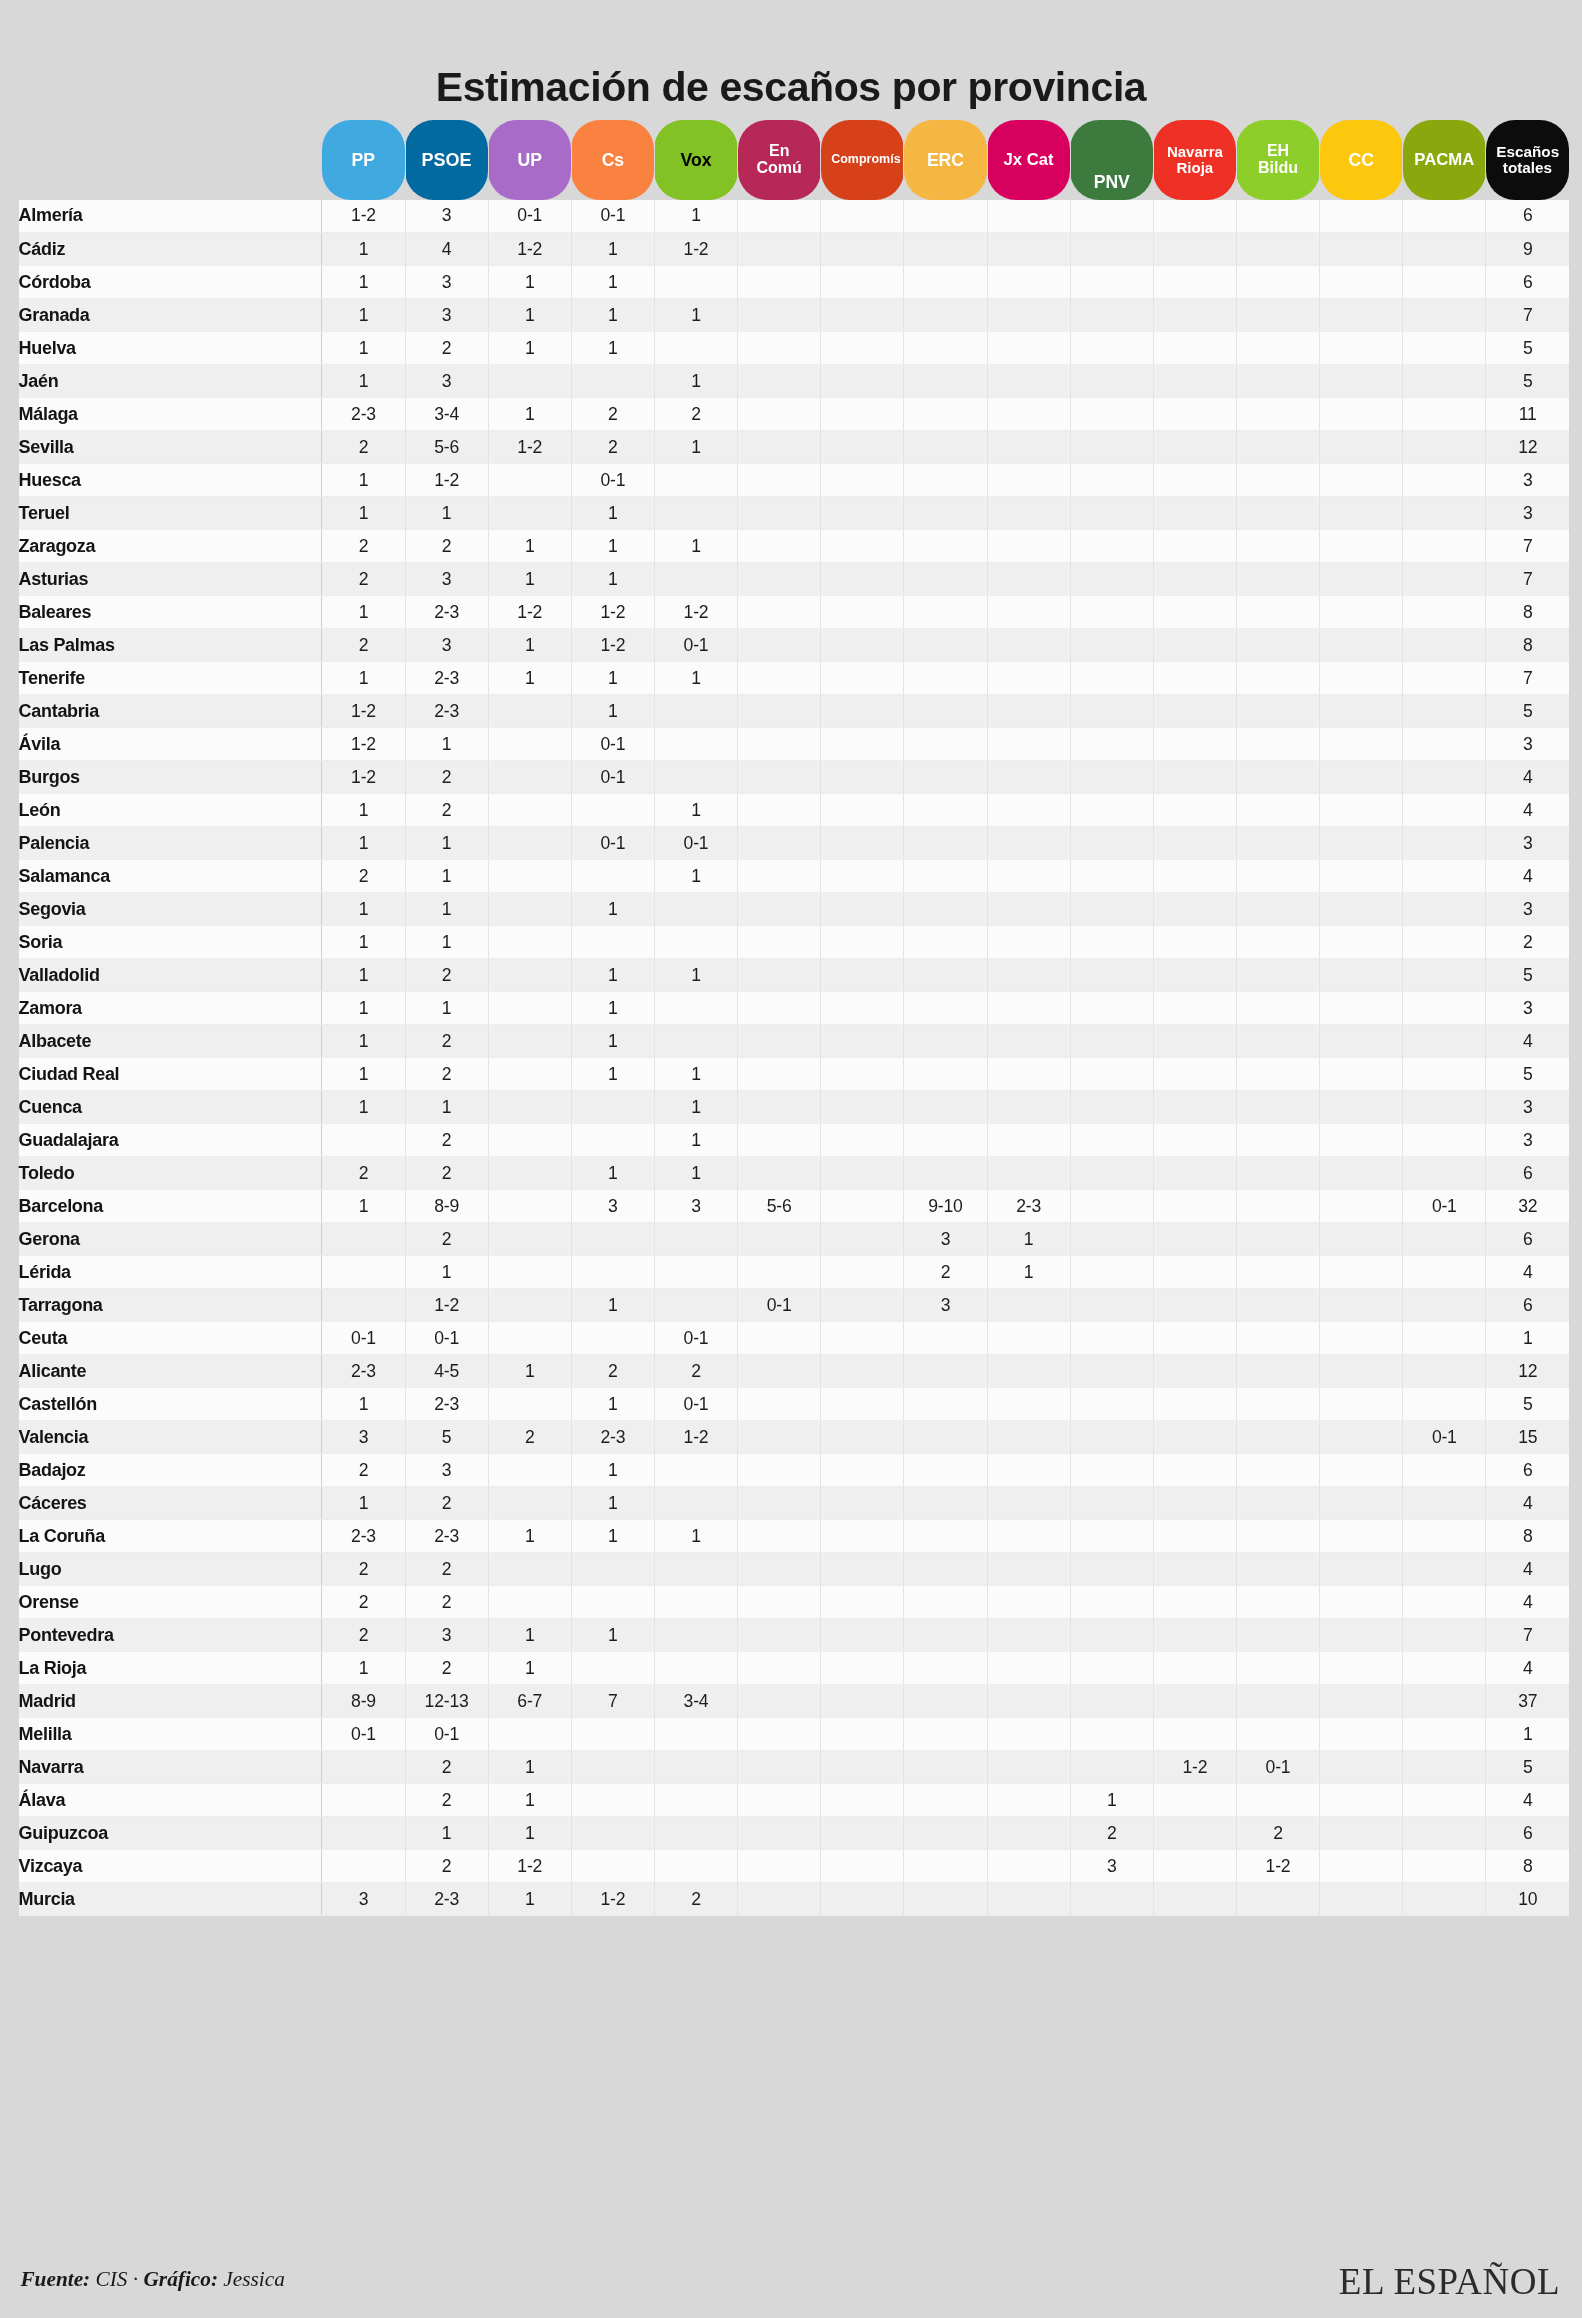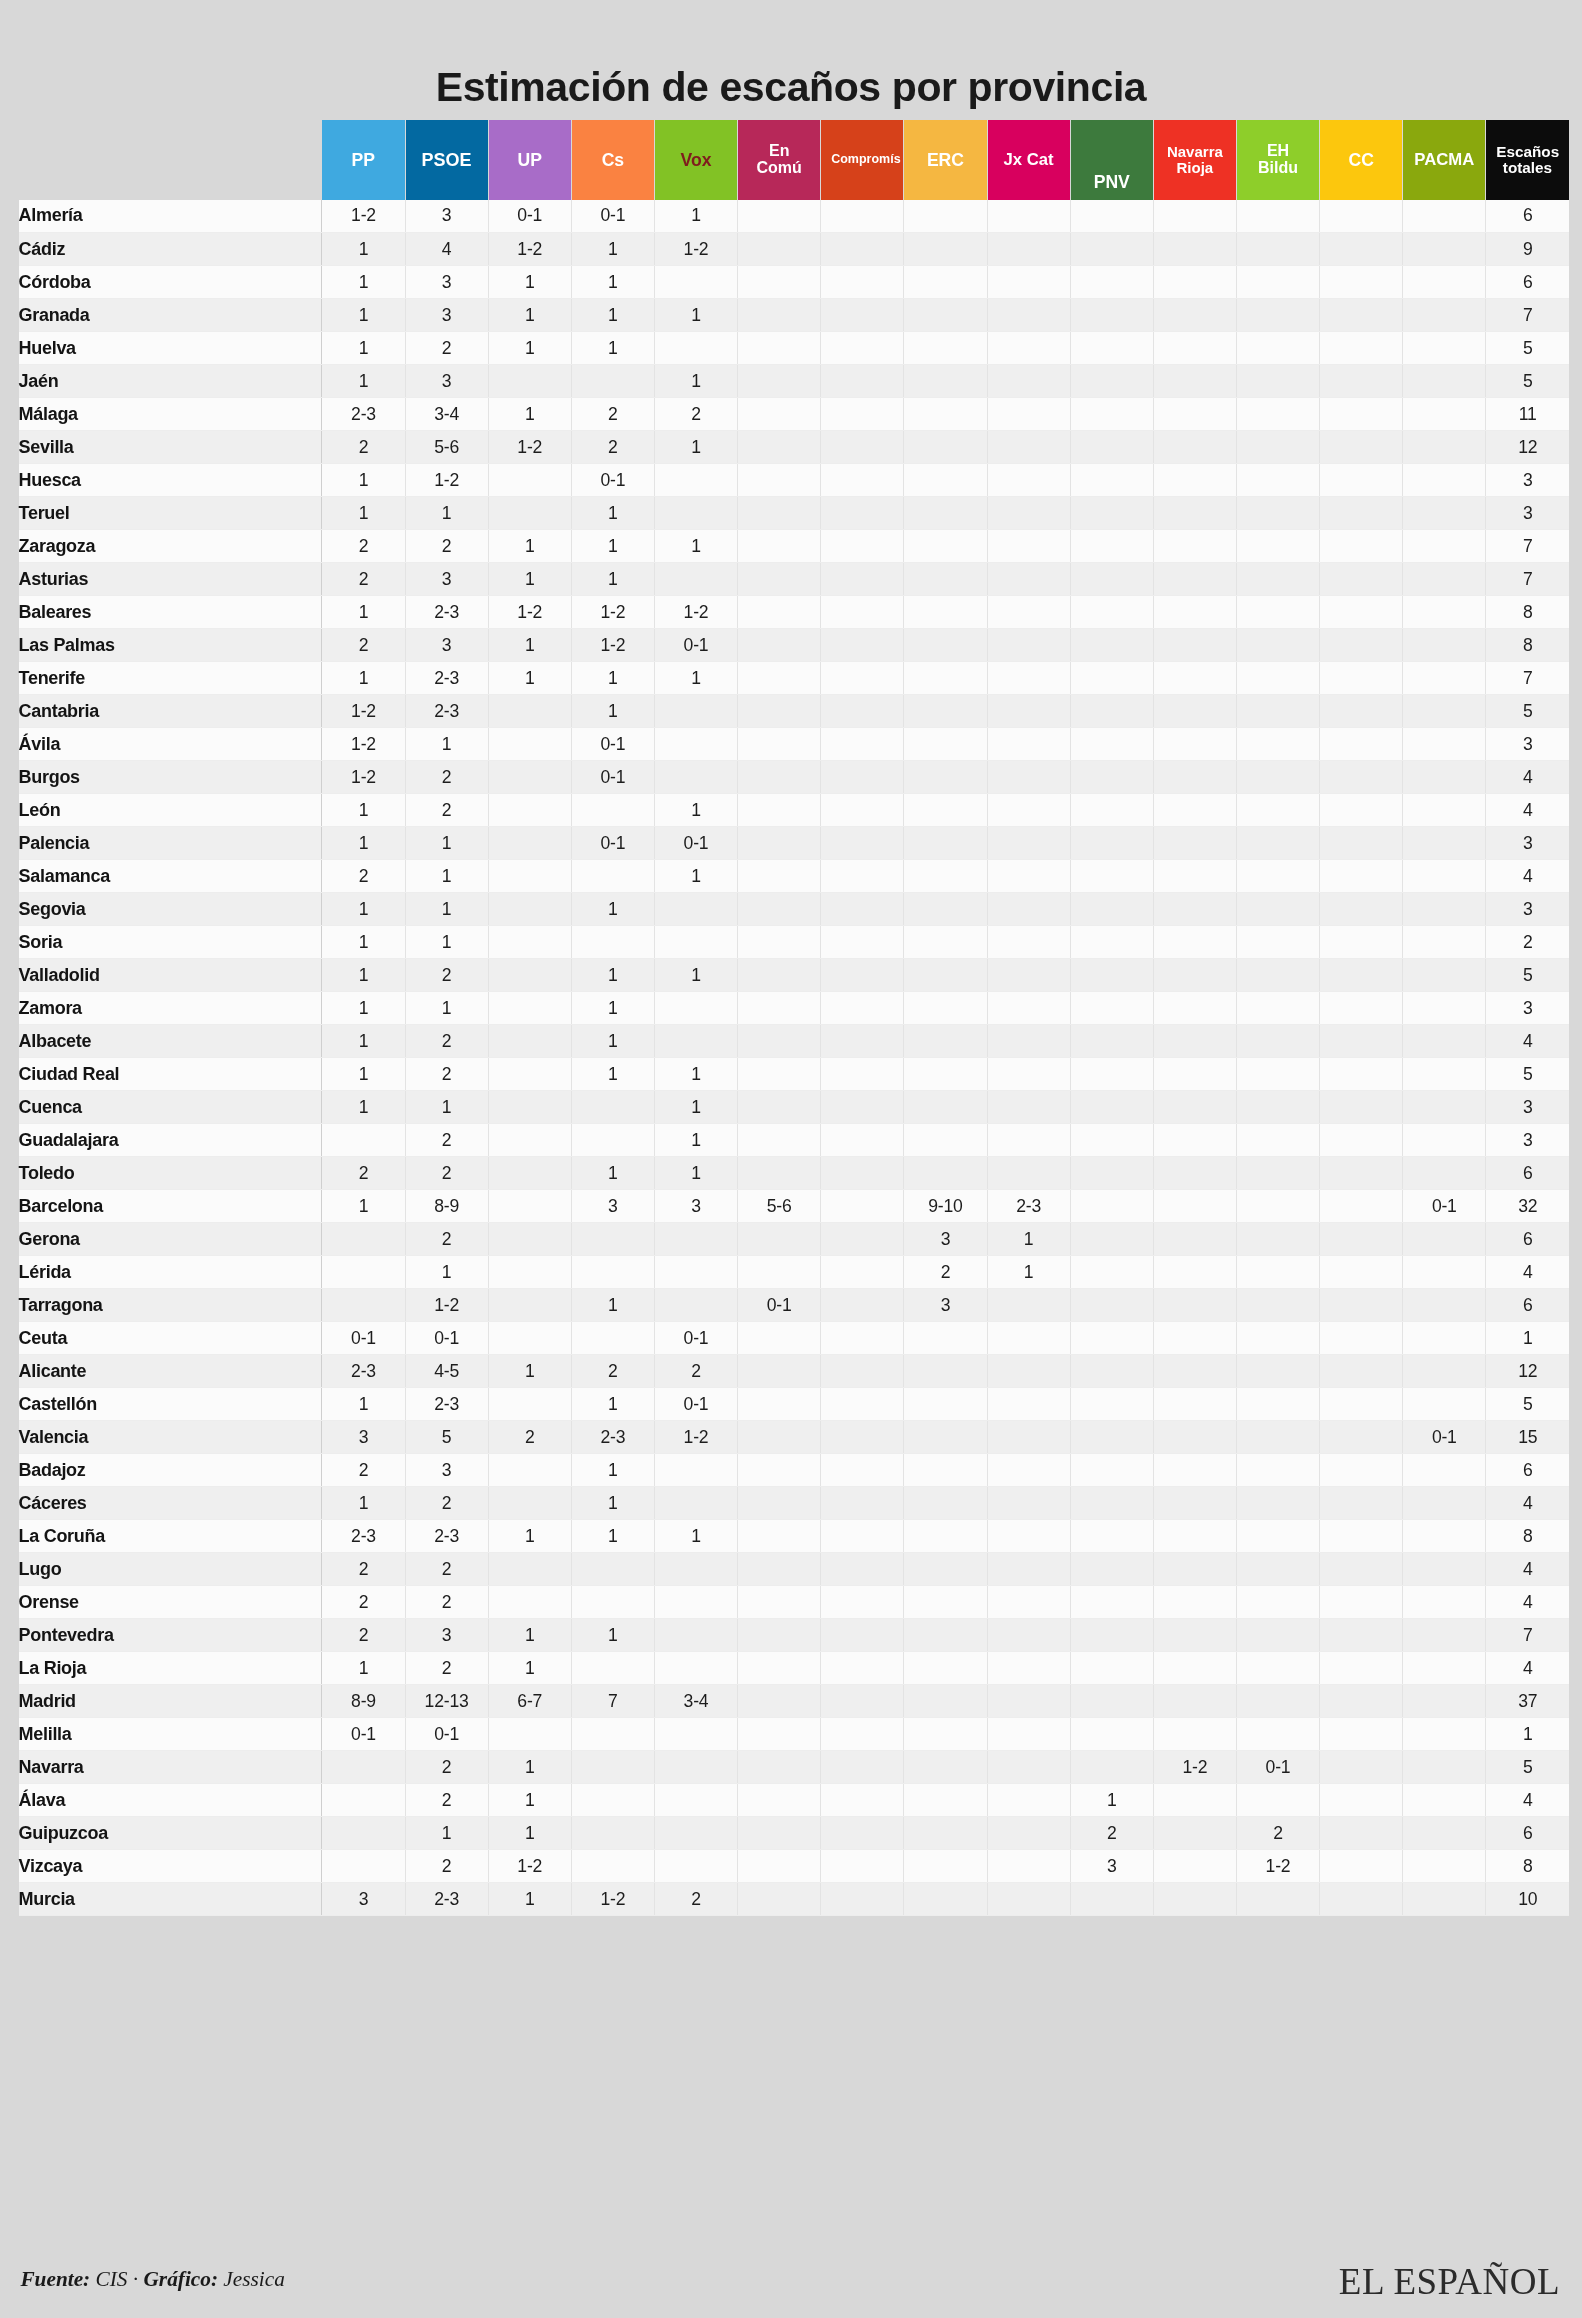--- a/index.html
+++ b/index.html
@@ -34,20 +34,21 @@
   
   thead th {
     padding: 8px;
     vertical-align: middle;
     text-align: center;
     color: #ffffff;
     font-weight: bold;
     height: 52px;
     border-right: 0.9px solid #d8d8d8;
     line-height: 1.04;
+    border-radius: 29px;
   }
   thead th.prov-head {
     background: transparent;
     border-right: none;
   }
   th .hlabel { display:block; padding: 0 1.9px; }
 
   
   tbody td {
     height: 33px;
@@ -141,21 +142,21 @@
           </th>
           <th style="background: #0369a1; color: rgb(255, 255, 255);">
             <span class="hlabel" style="font-size: 18px;">PSOE</span>
           </th>
           <th style="background: rgb(168, 108, 200); color: rgb(255, 255, 255);">
             <span class="hlabel" style="font-size: 17.6px;">UP</span>
           </th>
           <th style="background: rgb(250, 130, 65); color: rgb(255, 255, 255);">
             <span class="hlabel" style="font-size: 17.6px;">Cs</span>
           </th>
-          <th style="background: rgb(130, 194, 37); color: #7f1d1d;">
+          <th style="background: rgb(130, 194, 37); color: #000000;">
             <span class="hlabel" style="font-size: 17.6px;">Vox</span>
           </th>
           <th style="background: rgb(183, 40, 89); color: rgb(255, 255, 255);">
             <span class="hlabel" style="font-size: 16px;">En Comú</span>
           </th>
           <th style="background: rgb(214, 65, 26); color: rgb(255, 255, 255);">
             <span class="hlabel" style="font-size: 12.5px;">Compromís</span>
           </th>
           <th style="background: rgb(245, 183, 65); color: rgb(255, 255, 255);">
             <span class="hlabel" style="font-size: 17.6px;">ERC</span>

